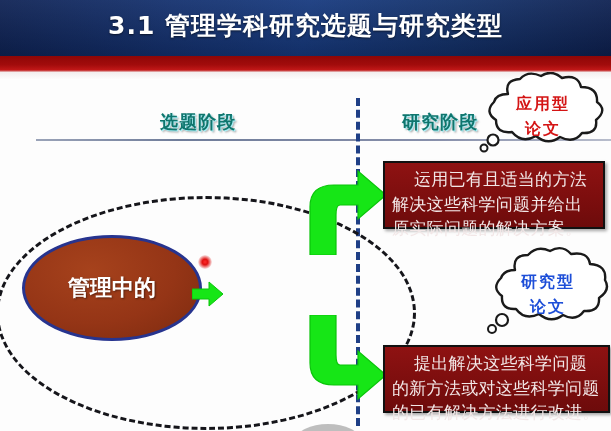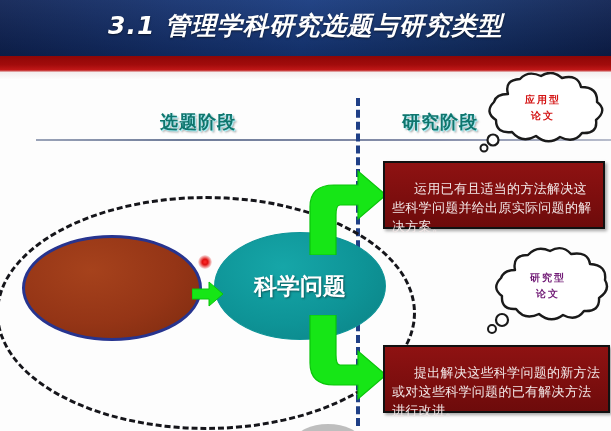--- a/index.html
+++ b/index.html
@@ -21,21 +21,21 @@
   }
   .title-bar:after{
     content:"";position:absolute;left:0;top:0;width:100%;height:56px;
     background:linear-gradient(180deg,rgba(255,255,255,.06),rgba(0,0,0,.18));
   }
   .title-text{
     position:absolute;left:0;top:9px;width:611px;text-align:center;
     color:#ffffff;font-size:25px;font-weight:bold;letter-spacing:1px;
     font-family:"DejaVu Sans","Liberation Sans",sans-serif;
     text-shadow:0 1px 2px rgba(0,0,0,.55);
-    white-space:nowrap;z-index:3;font-style:italic;
+    white-space:nowrap;z-index:3;
   }
   .red-band{
     position:absolute;left:0;top:56px;width:611px;height:16px;
     background:linear-gradient(180deg,#8e0606 0%,#a20c0c 55%,#c21818 88%,#e8c7c7 100%);
   }
   .white-under{
     position:absolute;left:0;top:72px;width:611px;height:8px;
     background:linear-gradient(180deg,#f3eeee,#ffffff);
   }
 
@@ -101,42 +101,42 @@
   .elbow{position:absolute;}
   #elbow-top{left:296px;top:165px;width:92px;height:90px;}
   #elbow-bot{left:296px;top:315px;width:92px;height:90px;}
 
   
   .redbox{
     position:absolute;
     background:linear-gradient(180deg,#8e1212 0%,#7d0e0e 55%,#6d0b0b 100%);
     border:2px solid #111111;
     box-shadow:2px 2px 3px rgba(0,0,0,.35);
-    color:#f2e7e7;font-size:13px;line-height:1.45;
-    font-family:"DejaVu Sans","Liberation Sans",sans-serif;
-    padding:17px 7px 6px 7px;
+    color:#f2e7e7;font-size:17px;line-height:1.45;
+    font-family:"DejaVu Sans","Liberation Sans",sans-serif;
+    padding:4px 7px 6px 7px;
     box-sizing:border-box;
     text-indent:22px;
     letter-spacing:.3px;
   }
   #redbox-top{left:383px;top:161px;width:222px;height:68px;}
   #redbox-bot{left:383px;top:345px;width:227px;height:68px;}
 
   
   .cloud{position:absolute;}
   #cloud-1{left:478px;top:72px;width:130px;height:82px;}
   #cloud-2{left:485px;top:244px;width:126px;height:92px;}
   .cloud-text{
     position:absolute;width:100%;text-align:center;
-    font-weight:bold;font-size:10px;line-height:1.55;
+    font-weight:bold;font-size:16px;line-height:1.55;
     font-family:"DejaVu Serif","DejaVu Sans",serif;
     letter-spacing:2px;
   }
   #cloud-1 .cloud-text{top:20px;color:#d41414;}
-  #cloud-2 .cloud-text{top:26px;color:#701a75;}
+  #cloud-2 .cloud-text{top:26px;color:#1d4ed8;}
 
   
   .bottom-stub{
     position:absolute;left:296px;top:424px;width:64px;height:16px;
     background:#a8a8a8;border-radius:50% 50% 0 0 / 100% 100% 0 0;
     opacity:.75;
   }
 </style>
 </head>
 <body>
@@ -151,27 +151,24 @@
   <div class="stage-label" id="stage-1">选题阶段</div>
   <div class="stage-label" id="stage-2">研究阶段</div>
 
   <div class="hrule"></div>
   <div class="vdash"></div>
 
   <div class="big-dash"></div>
 
   <div class="ell" id="ell-practical">
     <span>
-      <br>
+      <span>管理中的</span><br>
     </span>
   </div>
 
-  <div class="ell" id="ell-scientific">
-    <span>科学问题</span>
-  </div>
 
   <div class="red-dot"></div>
 
   <div class="mini-arrow">
     <svg width="32" height="26" viewBox="0 0 32 26">
       <polygon points="0,8 17,8 17,1 31,13 17,25 17,18 0,18" fill="#16e616" stroke="#0ac40a" stroke-width="1"></polygon>
     </svg>
   </div>
 
   <div class="elbow" id="elbow-top">

